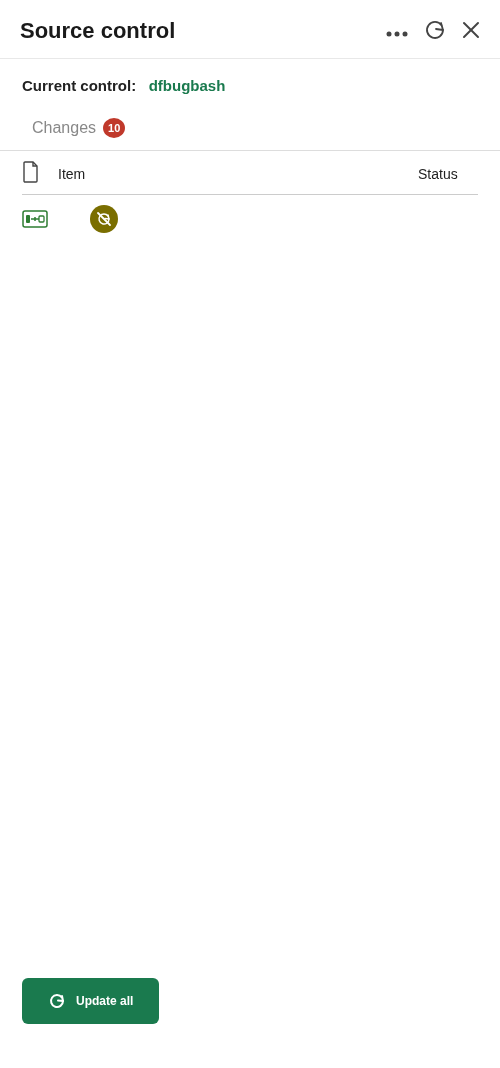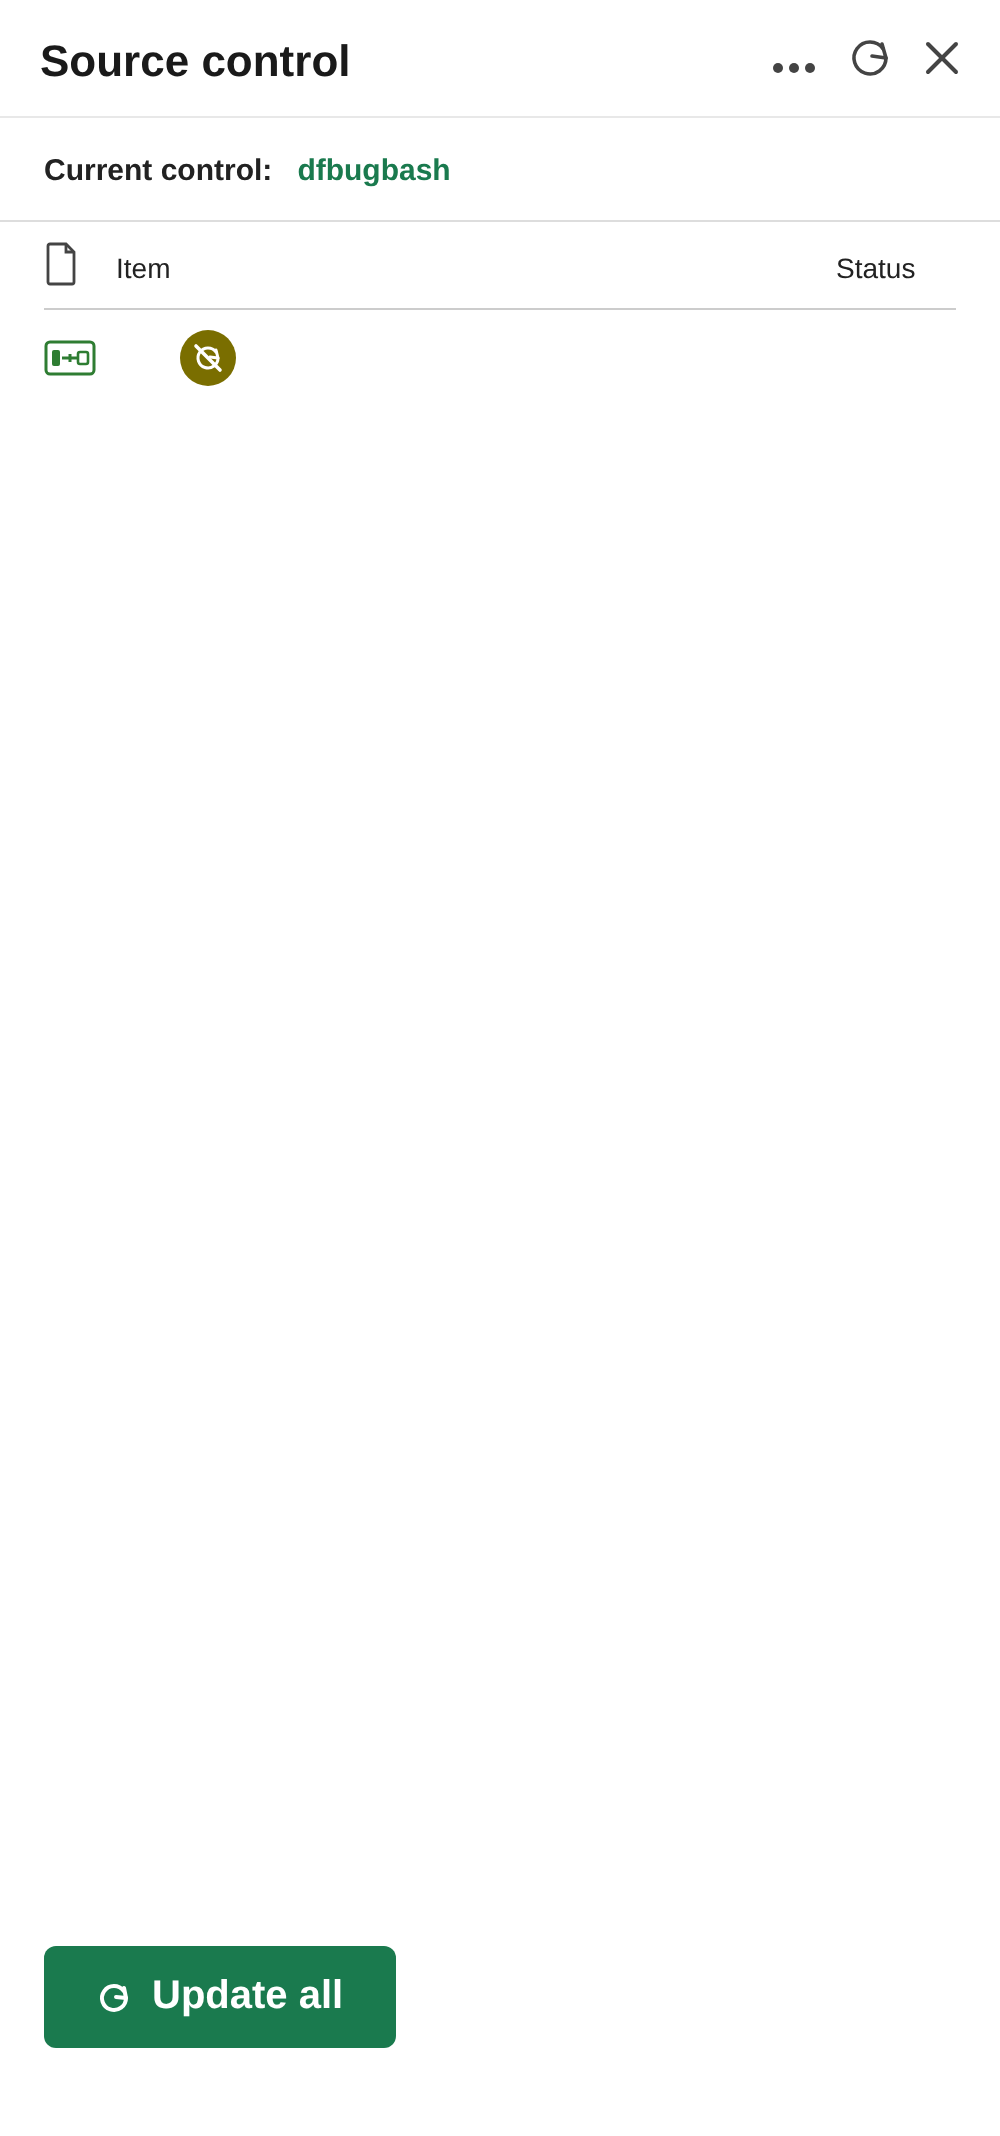--- a/index.html
+++ b/index.html
@@ -7,21 +7,21 @@
       font-family: -apple-system, BlinkMacSystemFont, 'Segoe UI', sans-serif;
       background: #fff;
       width: 500px;
       min-height: 1068px;
       position: relative;
       overflow-x: hidden;
     }
 
     .header {
       display: flex;
-      align-items: flex-start;
+      align-items: center;
       padding: 18px 20px 14px 20px;
       border-bottom: 1px solid #e8e8e8;
     }
     .header-title {
       font-size: 22px;
       font-weight: 600;
       color: #1a1a1a;
       flex: 1;
     }
     .header-icons {
@@ -171,21 +171,21 @@
 
     .update-all-btn {
       position: absolute;
       bottom: 44px;
       left: 22px;
       background: #1a7a4e;
       color: #fff;
       border: none;
       border-radius: 6px;
       padding: 14px 26px;
-      font-size: 20px;
+      font-size: 12px;
       font-weight: 700;
       cursor: pointer;
       display: flex;
       align-items: center;
       gap: 10px;
     }
   </style>
 </head>
 <body>
 
@@ -214,20 +214,24 @@
   </div>
 </div>
 
 <div class="branch-row">
   <span class="branch-label">Current control:</span>
   <span>&nbsp;</span>
   <span class="branch-name">dfbugbash</span>
 </div>
 
 <div class="tabs">
+  <div class="tab">
+    <span>Changes</span>
+    <span class="badge">10</span>
+  </div>
 </div>
 
 <hr class="divider">
 
 <div class="table-header">
   <div class="col-icon">
     
     <svg width="18" height="22" viewBox="0 0 18 22" fill="none" xmlns="http://www.w3.org/2000/svg">
       <path d="M3 1h8l4 4v15a1 1 0 0 1-1 1H3a1 1 0 0 1-1-1V2a1 1 0 0 1 1-1z" stroke="#444" stroke-width="1.4" fill="none"></path>
       <path d="M11 1v4h4" stroke="#444" stroke-width="1.4" fill="none"></path>

